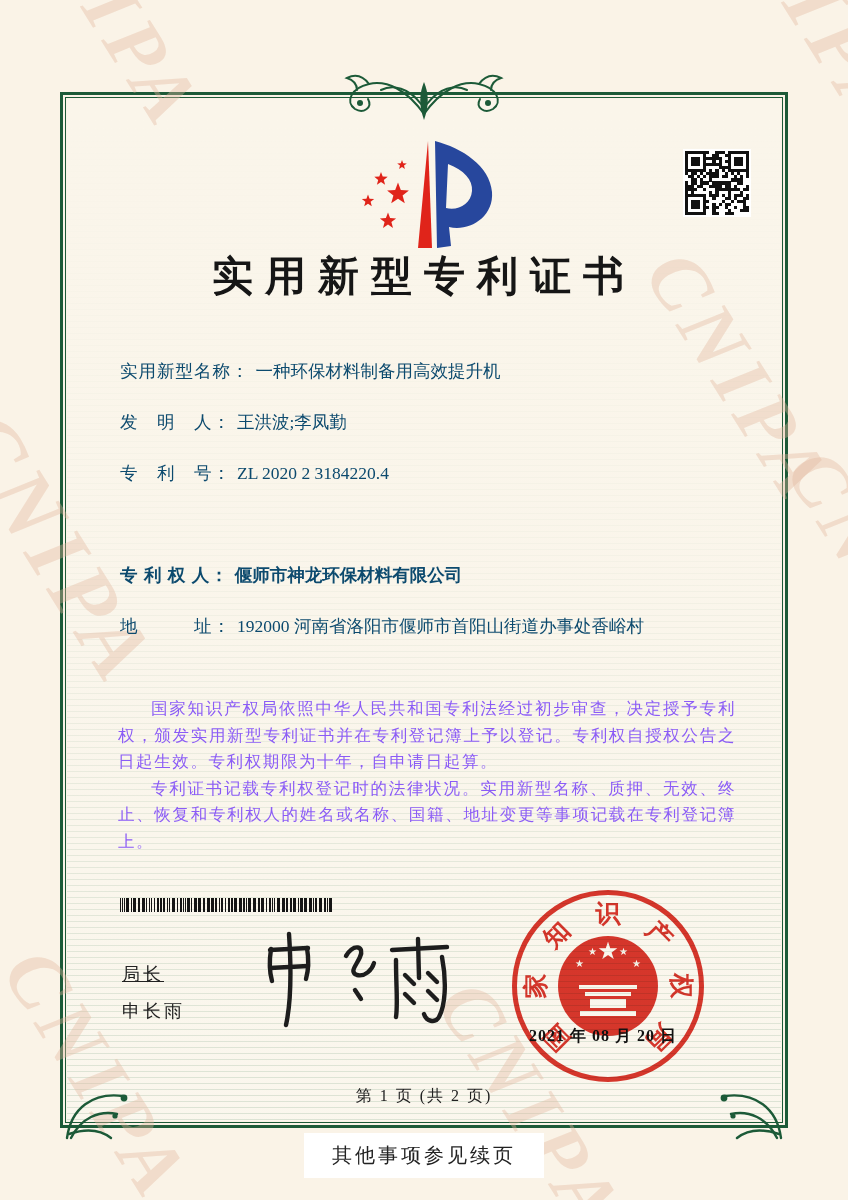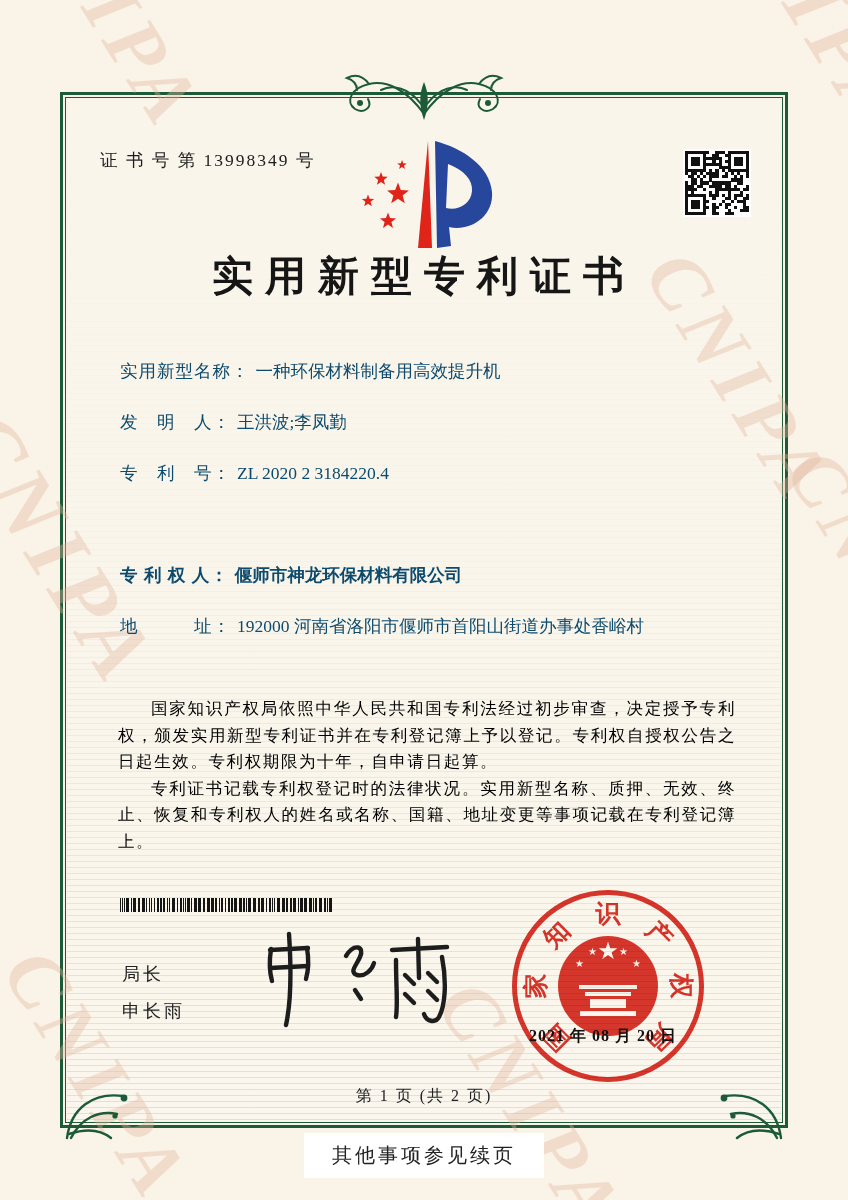--- a/index.html
+++ b/index.html
@@ -49,26 +49,26 @@
     font-size:41px;font-weight:bold;letter-spacing:12px;color:#161616;
   }
   
   .row{position:absolute;left:120px;z-index:3;font-size:17.5px;white-space:nowrap;color:#0c4a6e;}
   .row .lab{letter-spacing:1px;}
   .row .val{margin-left:6px;}
   .grant2{position:absolute;left:335px;top:0;}
   
   .paras{
     position:absolute;left:118px;top:696px;width:618px;z-index:3;
-    font-size:16.5px;line-height:26.5px;letter-spacing:1.6px;text-align:justify;color:#000000;
+    font-size:16.5px;line-height:26.5px;letter-spacing:1.6px;text-align:justify;color:#8b5cf6;
   }
   .paras p{text-indent:2em;margin:0;}
   
   .barcode{position:absolute;left:120px;top:898px;width:216px;height:14px;z-index:3;}
-  .director-title{position:absolute;left:122px;top:962px;z-index:3;font-size:18px;font-family:"Liberation Sans",sans-serif;letter-spacing:3px;color:#222;}
+  .director-title{position:absolute;left:122px;top:962px;z-index:3;font-size:18px;font-family:"Liberation Sans",sans-serif;letter-spacing:3px;color:#222;text-decoration:underline;}
   .director-name{position:absolute;left:122px;top:999px;z-index:3;font-size:18px;font-family:"Liberation Sans",sans-serif;letter-spacing:3px;color:#222;}
   .signature{position:absolute;left:246px;top:928px;z-index:3;}
   .seal{
     position:absolute;left:512px;top:890px;width:192px;height:192px;z-index:3;
     border:5px solid var(--seal-red);border-radius:50%;opacity:.93;mix-blend-mode:multiply;
   }
   .seal-ch{
     position:absolute;left:50%;top:50%;font-size:25px;font-weight:bold;color:var(--seal-red);
     font-family:"Liberation Serif",serif;
   }
@@ -125,21 +125,20 @@
     <circle cx="52" cy="30" r="2.6" fill="var(--border-green)" stroke="none"></circle>
   </svg>
   <svg class="ornament" style="left:705px;top:1086px;transform:scaleX(-1);" width="80" height="55" viewBox="0 0 80 55" fill="none" stroke="var(--border-green)" stroke-width="2.4" stroke-linecap="round">
     <path d="M4,52 C8,22 30,6 60,10"></path>
     <path d="M8,52 C18,32 36,24 54,28"></path>
     <path d="M6,48 C24,42 38,44 48,52"></path>
     <circle cx="61" cy="12" r="3.4" fill="var(--border-green)" stroke="none"></circle>
     <circle cx="52" cy="30" r="2.6" fill="var(--border-green)" stroke="none"></circle>
   </svg>
 
-  <div class="cert-no">证 书 号 第 13998349 号</div>
 
   <div class="logo">
     <svg width="150" height="114" viewBox="0 0 150 114">
       <polygon points="76,3 66,110 80,110" style="fill:var(--logo-red)"></polygon>
       <path d="M83,3 C110,10 138,28 140,54 C142,80 116,94 97,89 L99,108 L85,110 L83,3 Z
                M96,26 C112,32 121,42 120,53 C119,66 106,73 94,70 Z" fill-rule="evenodd" style="fill:var(--logo-blue)"></path>
     <polygon points="50.0,22.0 51.2,25.3 54.8,25.5 52.0,27.6 52.9,31.0 50.0,29.1 47.1,31.0 48.0,27.6 45.2,25.5 48.8,25.3" style="fill:var(--logo-red)"></polygon>
         <polygon points="29.0,34.0 30.7,38.6 35.7,38.8 31.8,41.9 33.1,46.7 29.0,43.9 24.9,46.7 26.2,41.9 22.3,38.8 27.3,38.6" style="fill:var(--logo-red)"></polygon>
         <polygon points="46.0,44.5 48.8,52.1 56.9,52.4 50.6,57.5 52.8,65.3 46.0,60.8 39.2,65.3 41.4,57.5 35.1,52.4 43.2,52.1" style="fill:var(--logo-red)"></polygon>
         <polygon points="16.0,56.5 17.6,60.8 22.2,61.0 18.6,63.8 19.8,68.3 16.0,65.7 12.2,68.3 13.4,63.8 9.8,61.0 14.4,60.8" style="fill:var(--logo-red)"></polygon>

